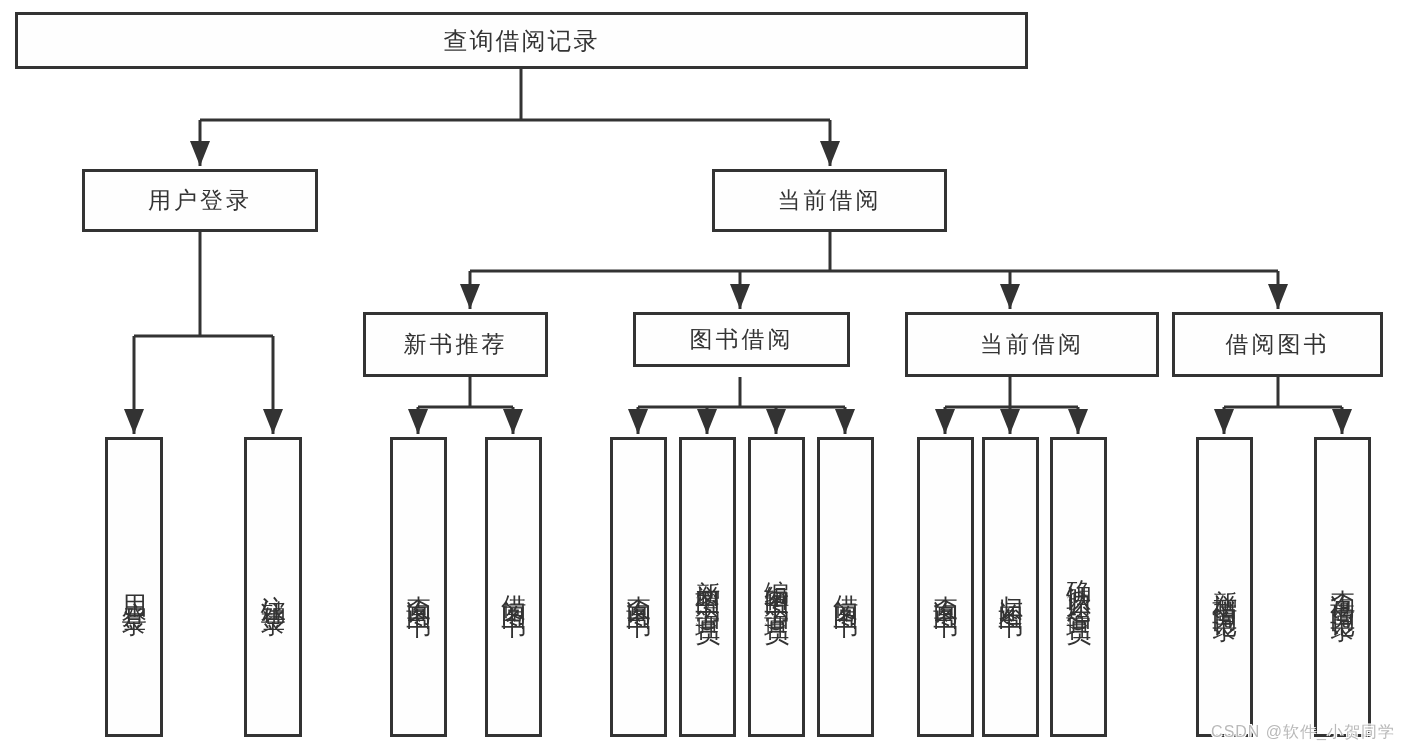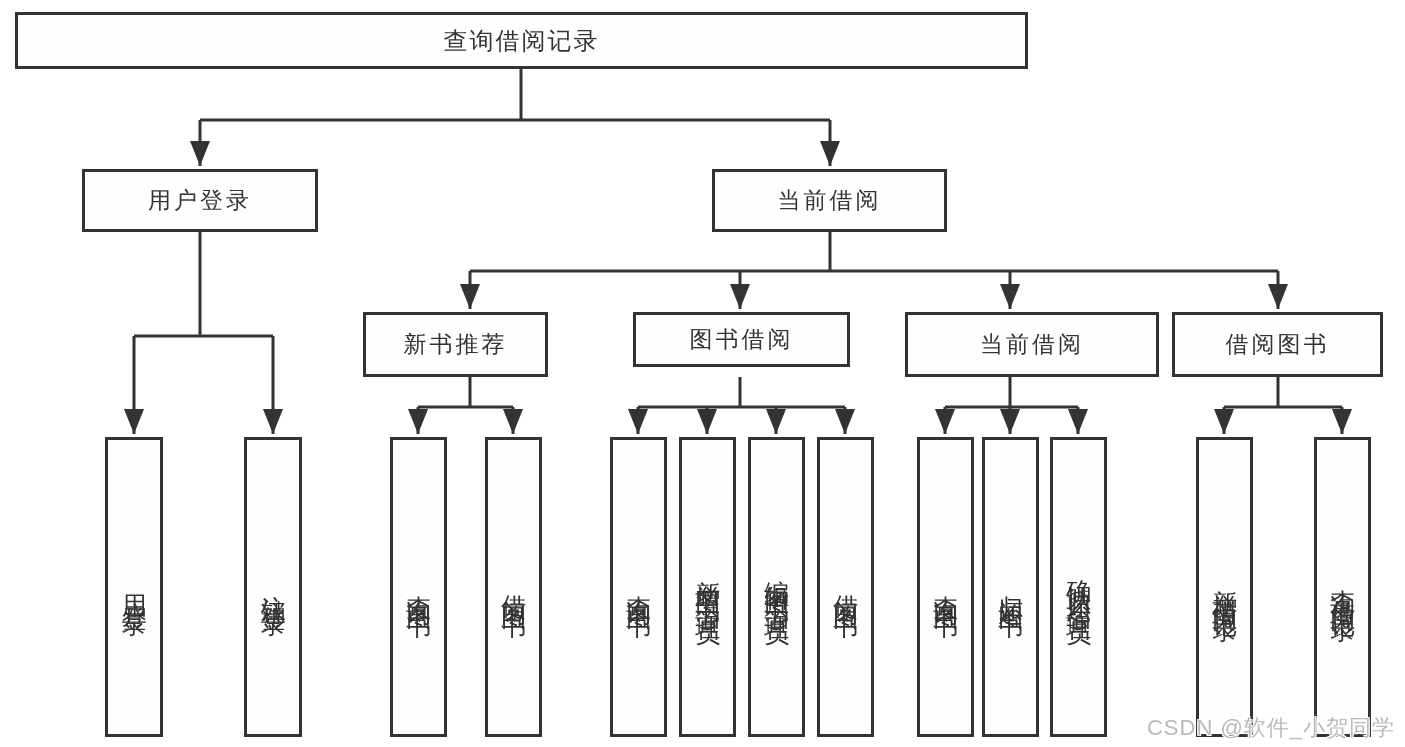--- a/index.html
+++ b/index.html
@@ -31,21 +31,21 @@
     writing-mode: vertical-rl;
     text-orientation: mixed;
     font-size: 25px;
     letter-spacing: 6px;
     line-height: 1.1;
   }
   .watermark {
     position: absolute;
     right: 10px;
     bottom: 4px;
-    font-size: 22px;
+    font-size: 16px;
     color: #b9b9b9;
     letter-spacing: 1px;
     z-index: 5;
     text-shadow: 1px 1px 0 #ffffff, -1px -1px 0 #ffffff, 1px -1px 0 #ffffff, -1px 1px 0 #ffffff;
     white-space: nowrap;
   }
 </style>
 </head>
 <body>
 

